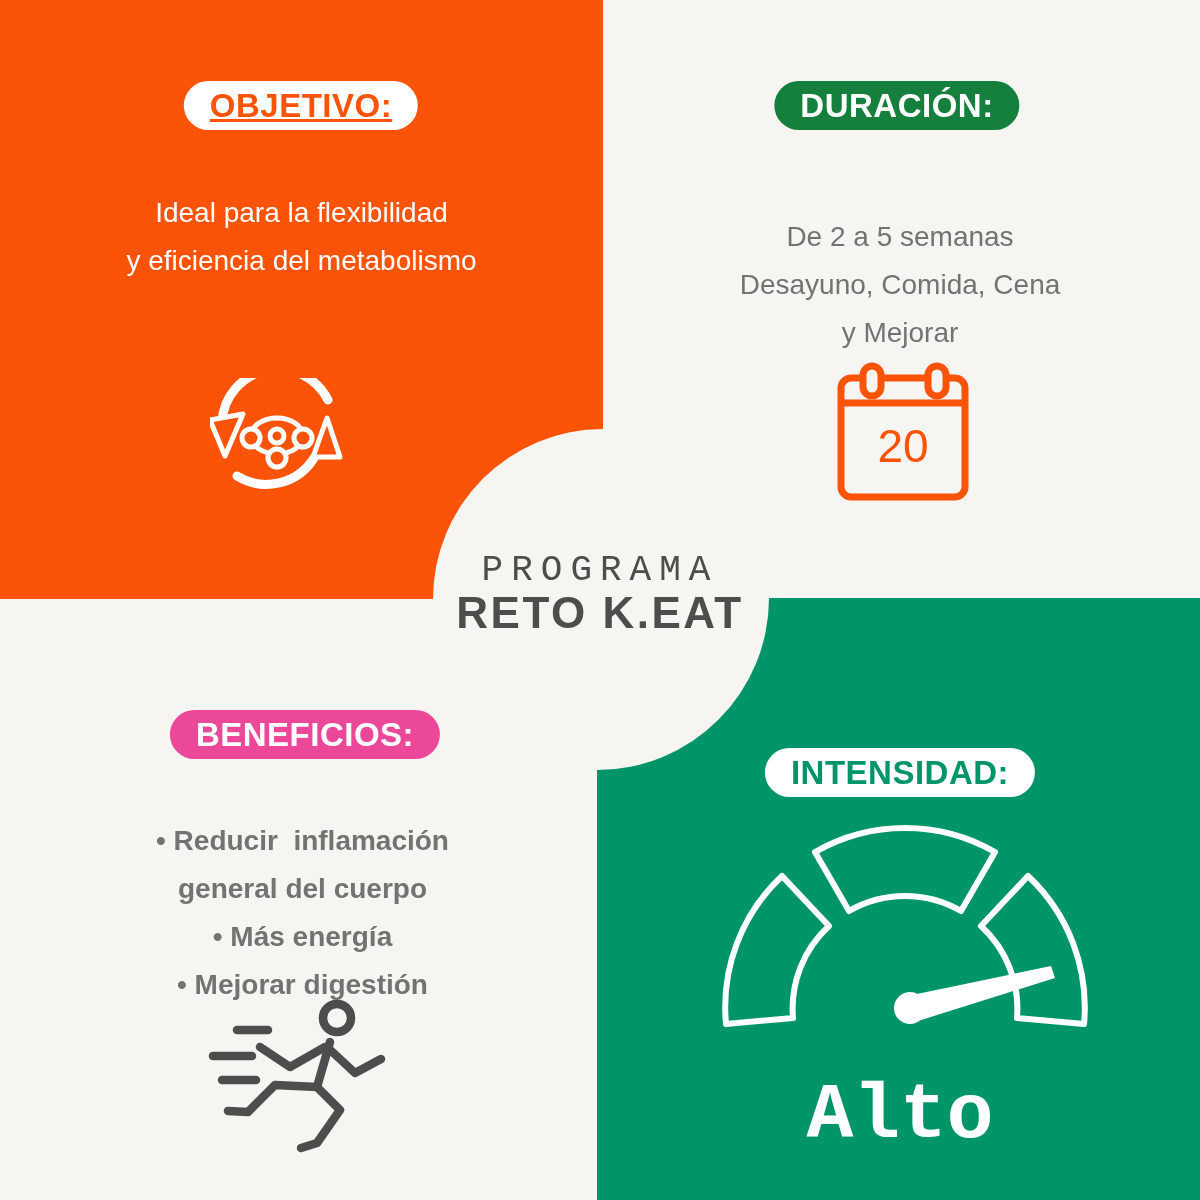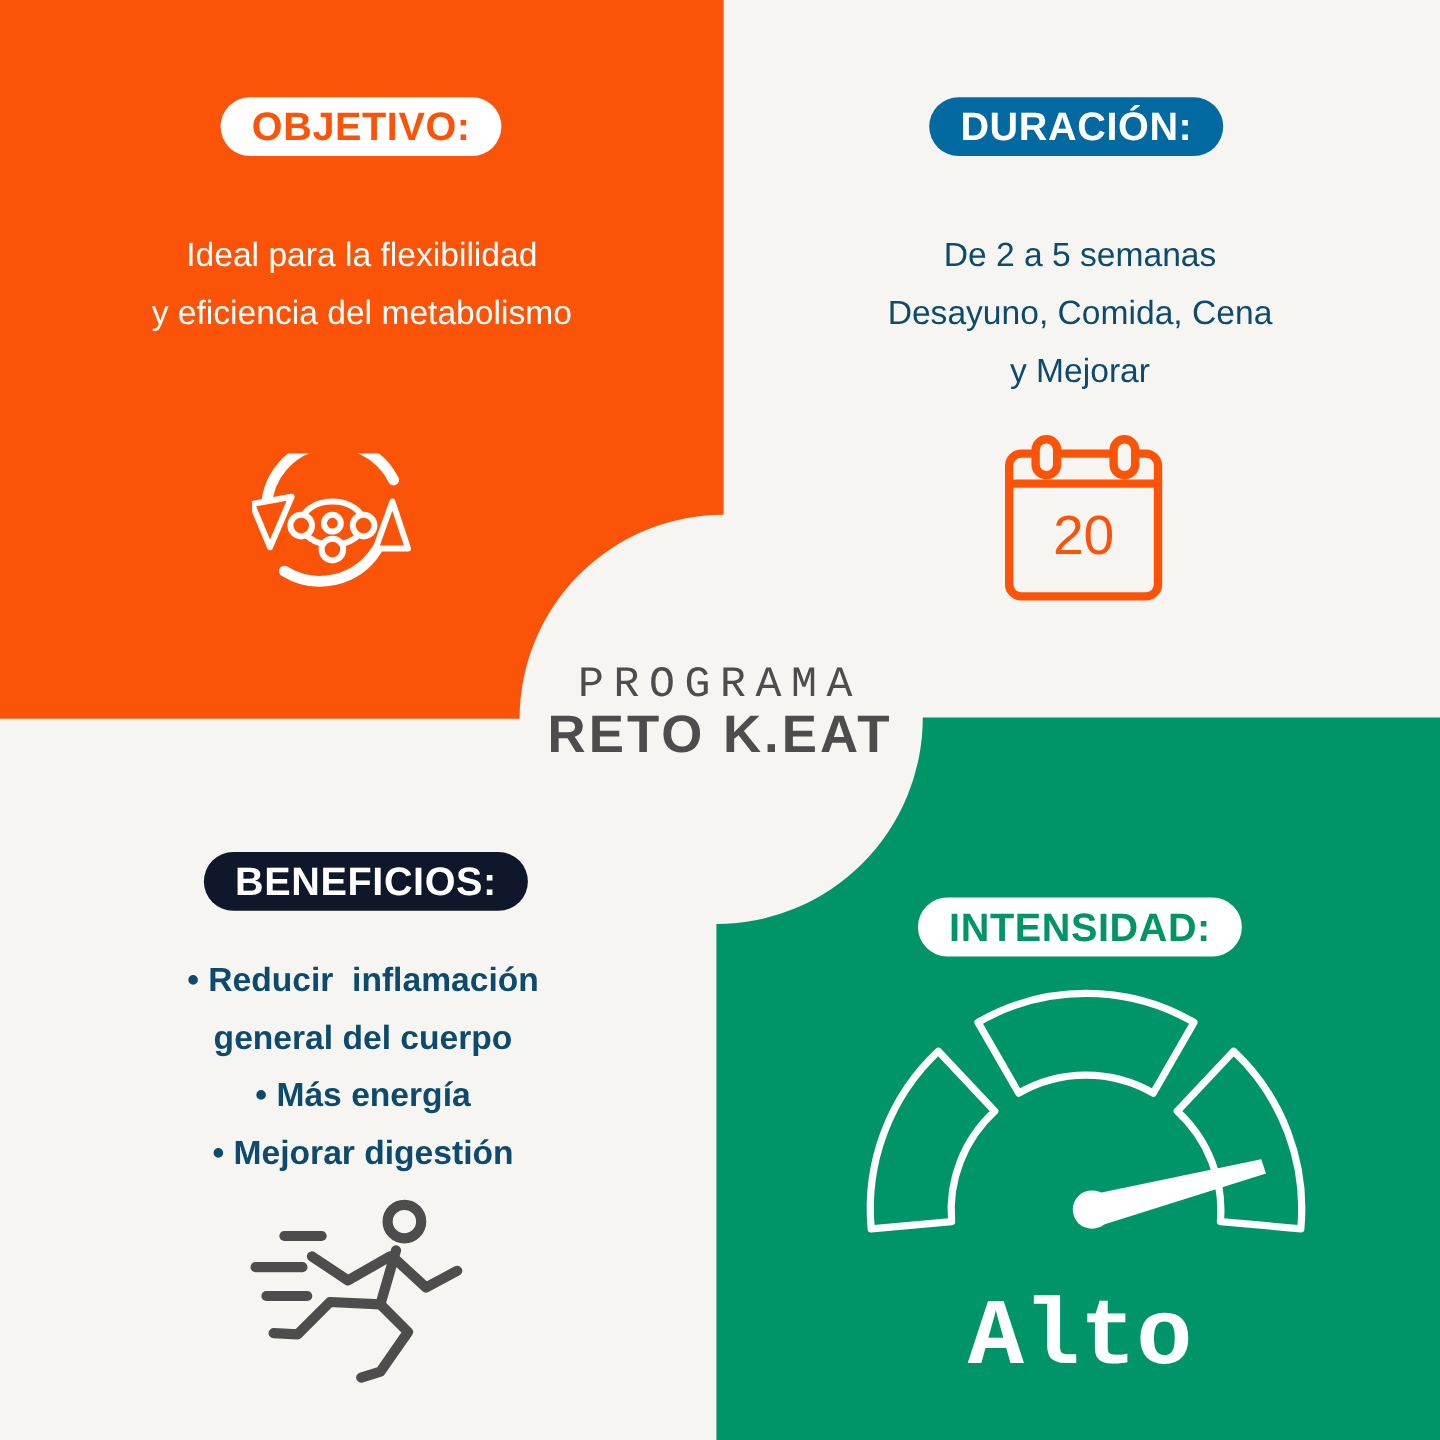--- a/index.html
+++ b/index.html
@@ -21,35 +21,35 @@
     padding: 0 26px;
     border-radius: 26px;
     display: flex;
     align-items: center;
     justify-content: center;
     font-size: 33px;
     font-weight: 700;
     letter-spacing: 0.5px;
     white-space: pre;
   }
-  .pill-white-orange { background: #FFFFFF; color: #FB5409; }
-  .pill-orange       { background: #0369a1; color: #FFFFFF; }
-  .pill-green        { background: #0f172a; color: #FFFFFF; }
+  .pill-white-orange { background: #FFFFFF; color: #FB5409; text-decoration: underline; }
+  .pill-orange       { background: #15803d; color: #FFFFFF; }
+  .pill-green        { background: #ec4899; color: #FFFFFF; }
   .pill-white-green  { background: #FFFFFF; color: #009569; }
 
   .text-block {
     position: absolute;
     text-align: center;
     font-size: 28px;
     font-weight: 500;
     line-height: 48px;
   }
   .text-block .line { display: block; white-space: pre; }
   .text-white { color: #FFFFFF; }
-  .text-dark  { color: #0c4a6e; }
+  .text-dark  { color: #737373; margin-top: 24px; }
 
   .icon-svg { position: absolute; }
 
   .center-title {
     position: absolute;
     left: 0; top: 551px;
     width: 1200px;
     text-align: center;
     color: #4D4D4D;
   }

